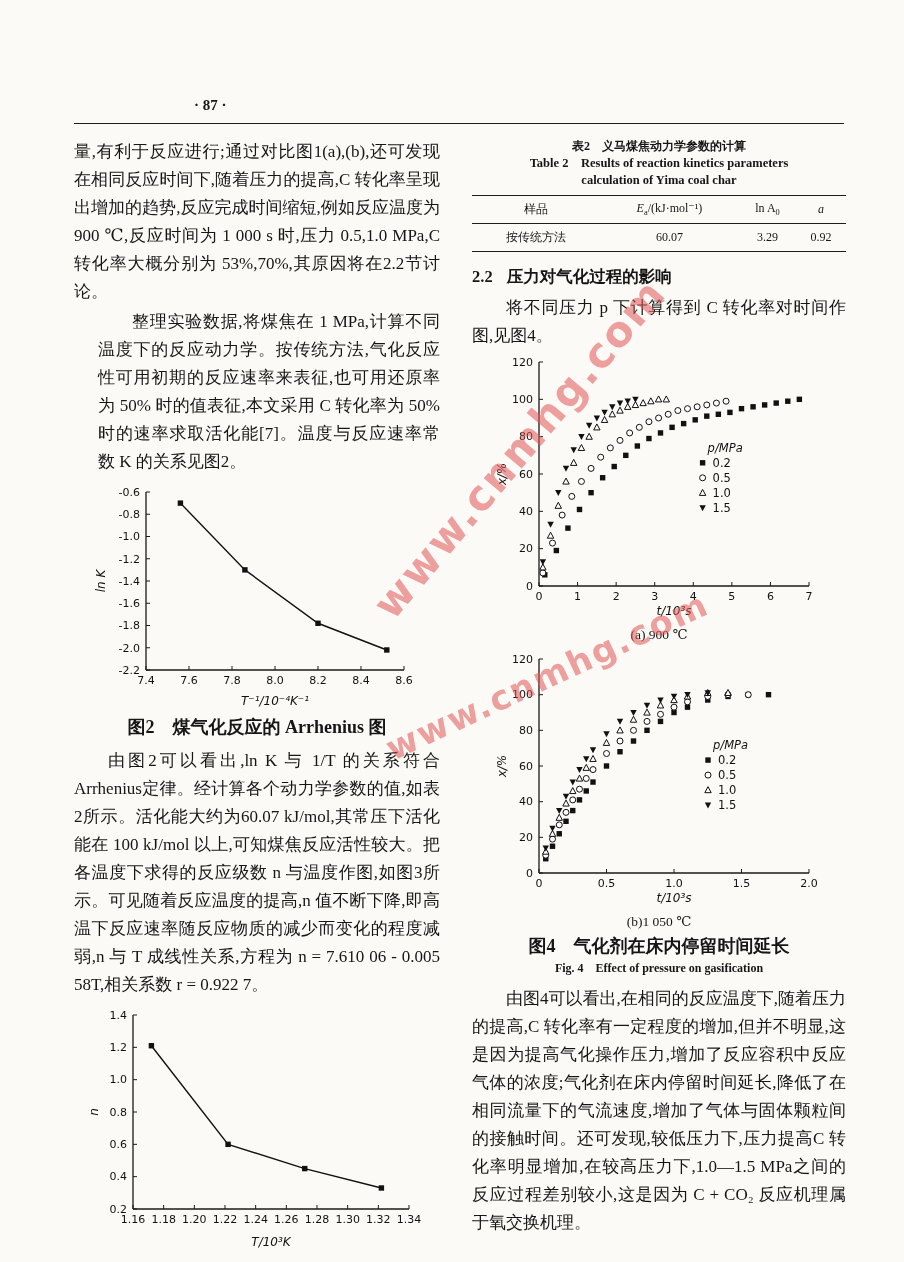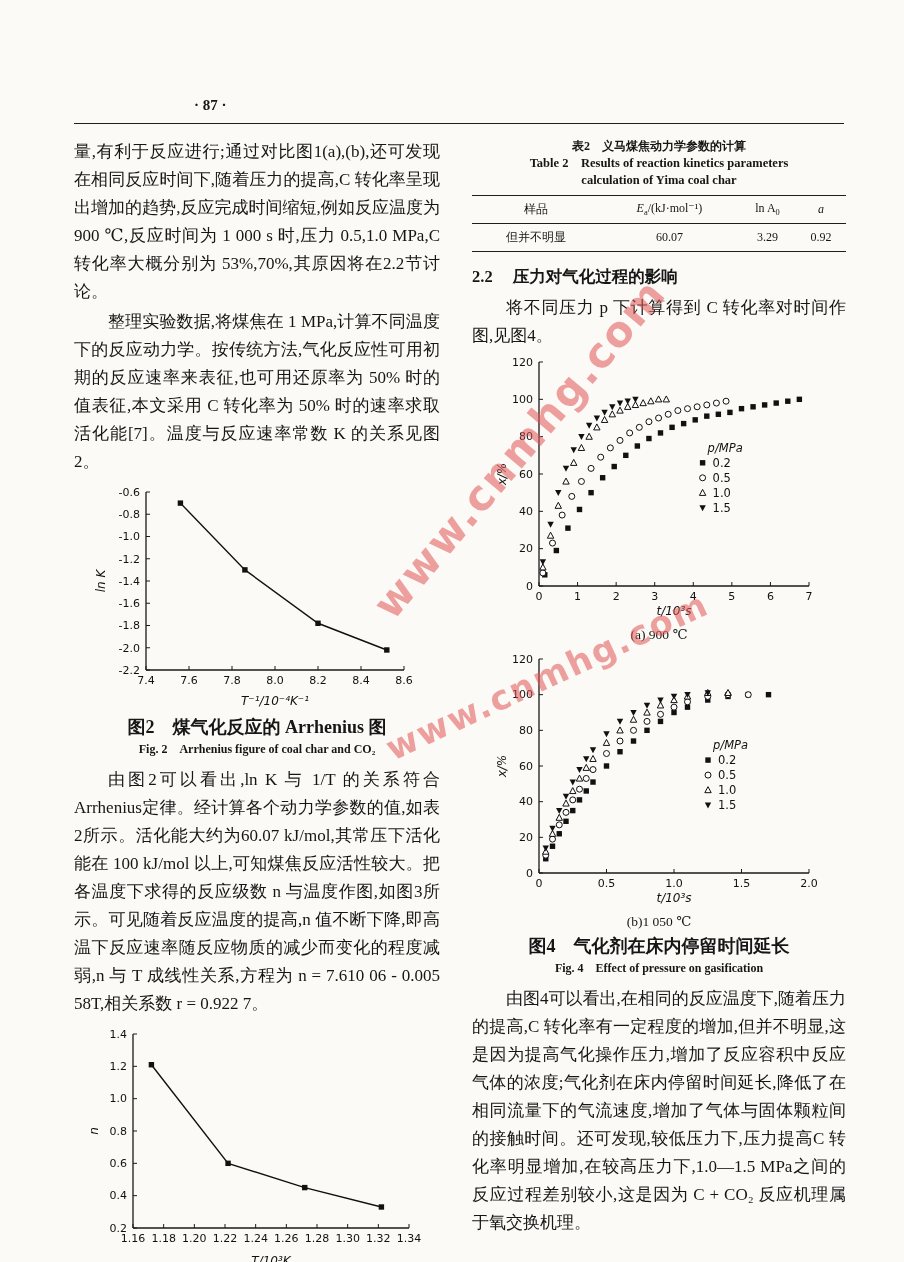--- a/index.html
+++ b/index.html
@@ -25,21 +25,21 @@
   .sub-label { font-size:13.5px; text-align:center; margin-top:2px; }
   
   .tbl-wrap { margin-bottom:14px; }
   .tbl-title-cn { font-weight:bold; font-size:12px; text-align:center; }
   .tbl-title-en { font-size:12.5px; text-align:center; font-weight:bold; line-height:17px; }
   table.kinetics { width:100%; border-collapse:collapse; margin-top:6px; font-size:12px; }
   table.kinetics th, table.kinetics td { padding:5px 2px; text-align:center; font-weight:normal; }
   table.kinetics thead tr { border-top:1.6px solid #1d1d1d; border-bottom:1px solid #1d1d1d; }
   table.kinetics tbody tr { border-bottom:1.6px solid #1d1d1d; }
   .sec-heading { font-weight:bold; font-size:16.5px; margin:4px 0 6px 0; }
-  .sec-heading .sec-num { margin-right:20px;text-align:right; }
+  .sec-heading .sec-num { margin-right:14px;text-align:right; }
   .watermark {
     position:absolute; pointer-events:none; z-index:5;
     font-family:"DejaVu Sans",sans-serif; font-weight:bold;
   }
   .wm1 { left:382px; top:588px; font-size:42px; letter-spacing:2px;
          transform:rotate(-50deg); transform-origin:left center; }
   .wm2 { left:388px; top:730px; font-size:34px; letter-spacing:2px;
          transform:rotate(-25deg); transform-origin:left center; }
   svg text { font-family:"DejaVu Sans","DejaVu Serif",sans-serif; }
   sub,sup { font-size:70%; }
@@ -53,21 +53,21 @@
   <div class="header">
     <span style="width:120px;"></span>
     <span class="header-page">· 87 ·</span>
   </div>
   <div class="header-rule"></div>
 
   <div class="columns">
 
     <div class="col-left">
       <p class="body noindent">量,有利于反应进行;通过对比图1(a),(b),还可发现在相同反应时间下,随着压力的提高,C 转化率呈现出增加的趋势,反应完成时间缩短,例如反应温度为 900 ℃,反应时间为 1 000 s 时,压力 0.5,1.0 MPa,C 转化率大概分别为 53%,70%,其原因将在2.2节讨论。</p>
-      <p class="body" style="margin-top:2px;">整理实验数据,将煤焦在 1 MPa,计算不同温度下的反应动力学。按传统方法,气化反应性可用初期的反应速率来表征,也可用还原率为 50% 时的值表征,本文采用 C 转化率为 50% 时的速率求取活化能[7]。温度与反应速率常数 K 的关系见图2。</p>
+      <p class="body" style="margin-top:2px;margin-left:24px;">整理实验数据,将煤焦在 1 MPa,计算不同温度下的反应动力学。按传统方法,气化反应性可用初期的反应速率来表征,也可用还原率为 50% 时的值表征,本文采用 C 转化率为 50% 时的速率求取活化能[7]。温度与反应速率常数 K 的关系见图2。</p>
 
       <div class="fig-block">
         <div class="chart"><svg width="330" height="228" viewBox="0 0 330 228">
               <line x1="54" y1="10" x2="54" y2="188" stroke="#1a1a1a" stroke-width="1.3"></line>
               <line x1="54" y1="188" x2="312" y2="188" stroke="#1a1a1a" stroke-width="1.3"></line>
               <line x1="54" y1="188" x2="54" y2="184" stroke="#1a1a1a" stroke-width="1"></line>
               <text x="54" y="202" text-anchor="middle" font-size="11" fill="#111">7.4</text>
               <line x1="96.99999999999989" y1="188" x2="96.99999999999989" y2="184" stroke="#1a1a1a" stroke-width="1"></line>
               <text x="96.99999999999989" y="202" text-anchor="middle" font-size="11" fill="#111">7.6</text>
               <line x1="139.99999999999994" y1="188" x2="139.99999999999994" y2="184" stroke="#1a1a1a" stroke-width="1"></line>
@@ -100,21 +100,20 @@
               <text x="48" y="191.8" text-anchor="end" font-size="11" fill="#111">-2.2</text>
               <text x="183" y="223" text-anchor="middle" font-size="12" font-style="italic" fill="#111">T⁻¹/10⁻⁴K⁻¹</text>
               <text x="13" y="99" text-anchor="middle" font-size="12" font-style="italic" fill="#111" transform="rotate(-90 13 99)">ln K</text>
               <polyline points="88.39999999999986,21.12499999999997 152.90000000000003,87.875 225.9999999999999,141.27499999999998 294.79999999999995,167.975" fill="none" stroke="#111" stroke-width="1.4"></polyline>
               <rect x="85.69999999999986" y="18.424999999999972" width="5.4" height="5.4" fill="#111"></rect>
               <rect x="150.20000000000005" y="85.175" width="5.4" height="5.4" fill="#111"></rect>
               <rect x="223.2999999999999" y="138.575" width="5.4" height="5.4" fill="#111"></rect>
               <rect x="292.09999999999997" y="165.275" width="5.4" height="5.4" fill="#111"></rect>
             </svg></div>
         <div class="fig-cap-cn">图2　煤气化反应的 Arrhenius 图</div>
-        <div class="fig-cap-en">Fig. 2　Arrhenius figure of coal char and CO₂</div>
       </div>
 
       <p class="body" style="margin-top:6px;">由图2可以看出,ln K 与 1/T 的关系符合 Arrhenius定律。经计算各个动力学参数的值,如表2所示。活化能大约为60.07 kJ/mol,其常压下活化能在 100 kJ/mol 以上,可知煤焦反应活性较大。把各温度下求得的反应级数 n 与温度作图,如图3所示。可见随着反应温度的提高,n 值不断下降,即高温下反应速率随反应物质的减少而变化的程度减弱,n 与 T 成线性关系,方程为 n = 7.610 06 - 0.005 58T,相关系数 r = 0.922 7。</p>
 
       <div class="fig-block">
         <div class="chart"><svg width="344" height="246" viewBox="0 0 344 246">
               <line x1="48" y1="10" x2="48" y2="204" stroke="#1a1a1a" stroke-width="1.3"></line>
               <line x1="48" y1="204" x2="324" y2="204" stroke="#1a1a1a" stroke-width="1.3"></line>
               <line x1="48" y1="204" x2="48" y2="200" stroke="#1a1a1a" stroke-width="1"></line>
               <text x="48" y="218" text-anchor="middle" font-size="11" fill="#111">1.16</text>
@@ -173,21 +172,21 @@
           <thead>
             <tr>
               <th>样品</th>
               <th><span class="it">E</span><sub>a</sub><span>/(kJ·mol⁻¹)</span></th>
               <th><span>ln A</span><sub>0</sub></th>
               <th class="it">a</th>
             </tr>
           </thead>
           <tbody>
             <tr>
-              <td>但并不明显</td>
+              <td>按传统方法</td>
               <td>60.07</td>
               <td>3.29</td>
               <td>0.92</td>
             </tr>
           </tbody>
         </table>
       </div>
 
       <div class="sec-heading">
         <span class="sec-num">2.2</span><span>压力对气化过程的影响</span>

